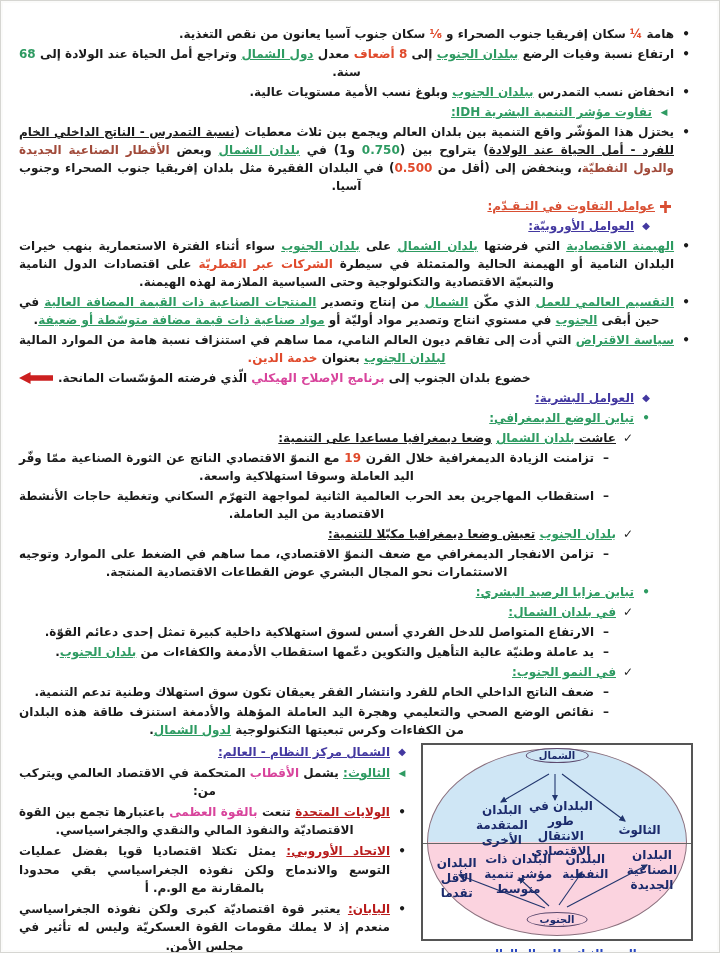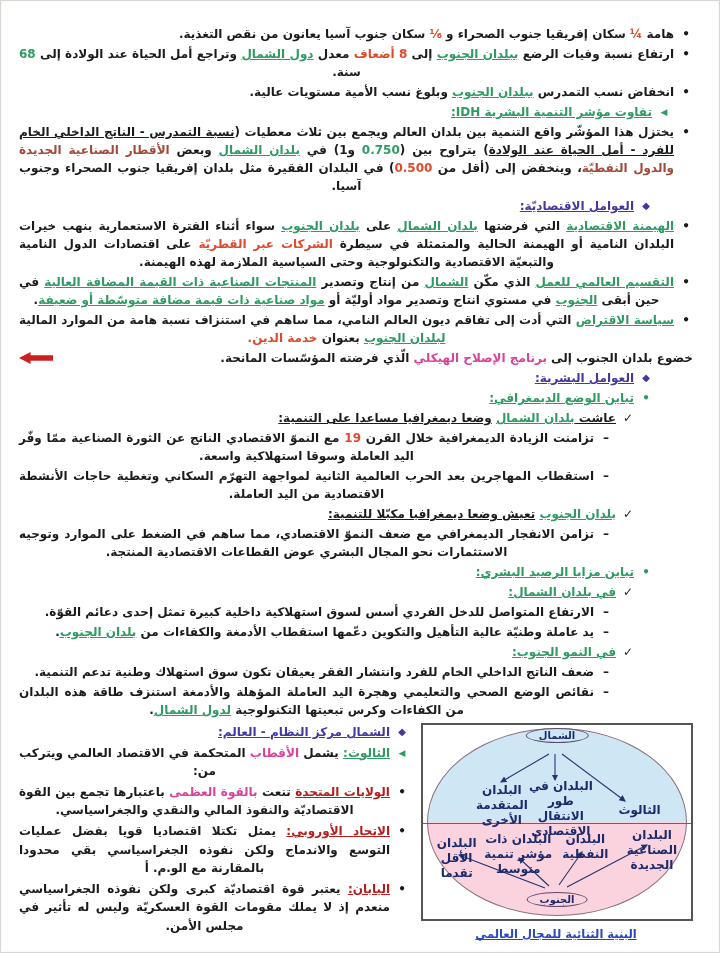--- a/index.html
+++ b/index.html
@@ -5,21 +5,21 @@
   html,body{margin:0;padding:0;background:#e9e9e7;}
   .page{
     width:720px;height:953px;box-sizing:border-box;margin:0 auto;
     background:#ffffff;border:1px solid #d6d6d2;box-shadow:inset 0 0 0 2px #fbfbfa;
     padding:24px 26px 8px 18px;direction:rtl;overflow:hidden;
     font-family:"DejaVu Sans",sans-serif;font-weight:bold;font-size:12px;color:#1b1b1b;
   }
   .line{display:flex;align-items:flex-start;gap:5px;line-height:1.5;margin-bottom:2px;}
   .segs{flex:1;min-width:0;}
   .just .segs{text-align:justify;text-align-last:center;}
-  .ctr .segs{text-align:right;flex:1;}
+  .ctr .segs{text-align:left;flex:1;}
   .bullet{flex:none;width:14px;text-align:center;line-height:1.5;}
   .ind-0{margin-right:0;}
   .ind-1{margin-right:22px;}
   .ind-2{margin-right:40px;}
   .ind-3{margin-right:58px;}
   .ind-4{margin-right:80px;}
   
   .c-k{color:#1b1b1b;}
   .c-ku{color:#1b1b1b;text-decoration:underline;}
   .c-g{color:#2e9b62;}
@@ -84,23 +84,27 @@
         <span class="segs"><span class="c-k">انخفاض نسب التمدرس </span><span class="c-gu">ببلدان الجنوب</span><span class="c-k"> وبلوغ نسب الأمية مستويات عالية.</span></span>
       </div>
       <div class="line ind-1">
         <span class="bullet b-garrow">◀</span>
         <span class="segs"><span class="c-gu">تفاوت مؤشر التنمية البشرية IDH:</span></span>
       </div>
       <div class="line ind-0 just">
         <span class="bullet b-dot">•</span>
         <span class="segs"><span class="c-k">يختزل هذا المؤشّر واقع التنمية بين بلدان العالم ويجمع بين ثلاث معطيات (</span><span class="c-ku">نسبة التمدرس - الناتج الداخلي الخام للفرد - أمل الحياة عند الولادة</span><span class="c-k">) يتراوح بين (</span><span class="c-g">0.750</span><span class="c-k"> و1) في </span><span class="c-gu">بلدان الشمال</span><span class="c-k"> وبعض </span><span class="c-m">الأقطار الصناعية الجديدة والدول النفطيّة</span><span class="c-k">، وينخفض إلى (أقل من </span><span class="c-r">0.500</span><span class="c-k">) في البلدان الفقيرة مثل بلدان إفريقيا جنوب الصحراء وجنوب آسيا.</span></span>
       </div>
+      <div class="line ind-1">
+        <span class="bullet b-rplus"></span>
+        <span class="segs"><span class="c-ru">عوامل التفاوت في التـقـدّم:</span></span>
+      </div>
       <div class="line ind-2">
         <span class="bullet b-diamond">◆</span>
-        <span class="segs"><span class="c-vu">العوامل الاقتصاديّة:</span></span>
+        <span class="segs"><span class="c-vu">العوامل الأوروبيّة:</span></span>
       </div>
       <div class="line ind-0 just">
         <span class="bullet b-dot">•</span>
         <span class="segs"><span class="c-gu">الهيمنة الاقتصادية</span><span class="c-k"> التي فرضتها </span><span class="c-gu">بلدان الشمال</span><span class="c-k"> على </span><span class="c-gu">بلدان الجنوب</span><span class="c-k"> سواء أثناء الفترة الاستعمارية بنهب خيرات البلدان النامية أو الهيمنة الحالية والمتمثلة في سيطرة </span><span class="c-r">الشركات عبر القطريّة</span><span class="c-k"> على اقتصادات الدول النامية والتبعيّة الاقتصادية والتكنولوجية وحتى السياسية الملازمة لهذه الهيمنة.</span></span>
       </div>
       <div class="line ind-0 just">
         <span class="bullet b-dot">•</span>
         <span class="segs"><span class="c-gu">التقسيم العالمي للعمل</span><span class="c-k"> الذي مكّن </span><span class="c-gu">الشمال</span><span class="c-k"> من إنتاج وتصدير </span><span class="c-gu">المنتجات الصناعية ذات القيمة المضافة العالية</span><span class="c-k"> في حين أبقى </span><span class="c-gu">الجنوب</span><span class="c-k"> في مستوي انتاج وتصدير مواد أوليّة أو </span><span class="c-gu">مواد صناعية ذات قيمة مضافة متوسّطة أو ضعيفة</span><span class="c-k">.</span></span>
       </div>
       <div class="line ind-0 just">

